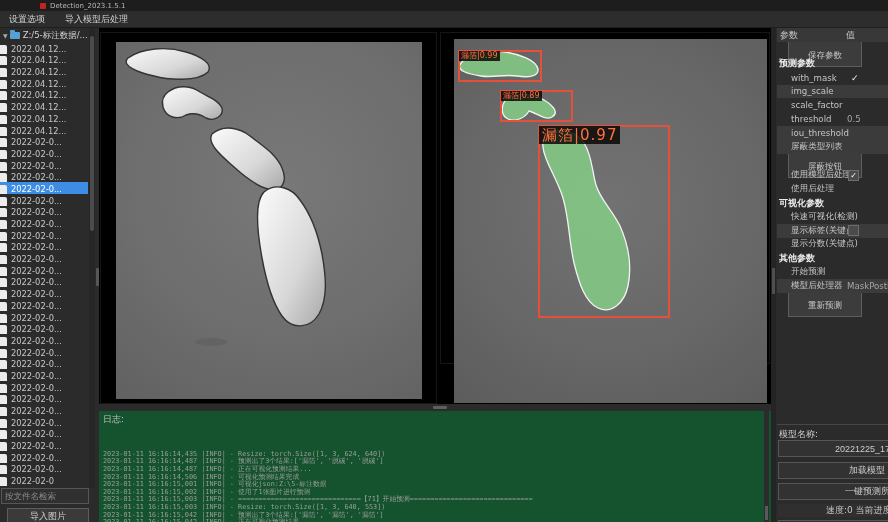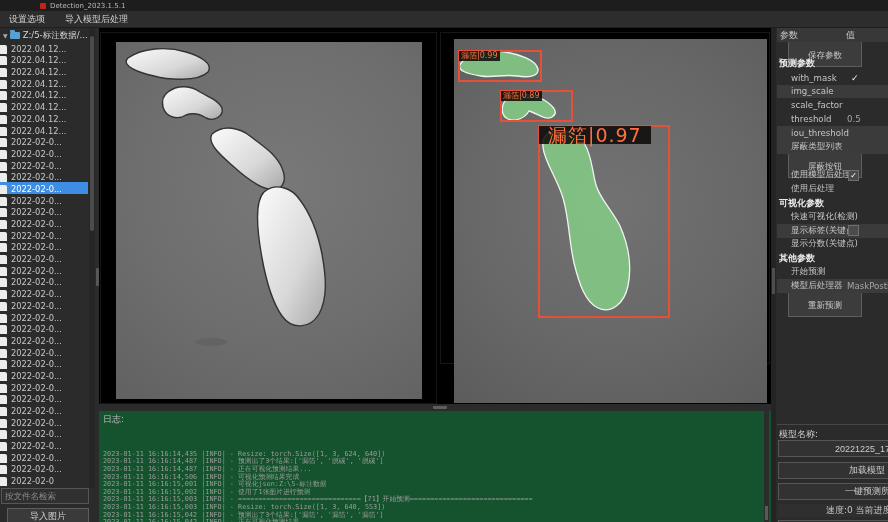--- a/index.html
+++ b/index.html
@@ -39,21 +39,21 @@
   .vp-right{left:341px;top:4px;width:330px;height:332px;}
   .img{position:absolute;}
   .img-left{left:15px;top:9px;width:306px;height:357px;
             background:radial-gradient(circle at 55% 40%,#787878 0%,#6e6e6e 55%,#616161 100%);}
   .img-right{left:13px;top:6px;width:313px;height:364px;
              background:radial-gradient(circle at 50% 45%,#727272 0%,#686868 55%,#5c5c5c 100%);}
   .blob-svg{position:absolute;left:0;top:0;}
   .det-box{position:absolute;border:2px solid #e4503a;box-sizing:border-box;}
   .det-label{position:absolute;left:-1px;top:-1px;background:rgba(10,8,6,.85);color:#ff7040;white-space:nowrap;}
   .det-label.small{font-size:8px;line-height:10px;padding:0 2px;}
-  .det-label.large{font-size:19px;line-height:18px;padding:0 9px;letter-spacing:1px;}
+  .det-label.large{font-size:15px;line-height:18px;padding:0 3px;letter-spacing:1px;}
   
   .splitter-h{position:absolute;left:99px;top:404px;width:672px;height:7px;background:#2b2b2b;}
   .splitter-h .grip{position:absolute;left:334px;top:2px;width:14px;height:3px;background:#5e5e5e;border-radius:1px;}
   .log{position:absolute;left:99px;top:411px;width:672px;height:111px;background:#14532d;overflow:hidden;}
   .log-title{font-size:9px;color:#c27d7d;color:#bfbfbf;padding:2px 0 2px 4px;}
   .log-lines{font-family:"DejaVu Sans Mono",monospace;font-size:6.8px;line-height:7.6px;
              color:#9c9c9c;padding-left:4px;white-space:pre;}
   .log-scroll{position:absolute;right:2px;top:0;width:5px;height:111px;background:#2c2c2c;}
   .log-scroll .handle{position:absolute;left:1px;bottom:2px;width:3px;height:14px;background:#5a5a5a;}
   

